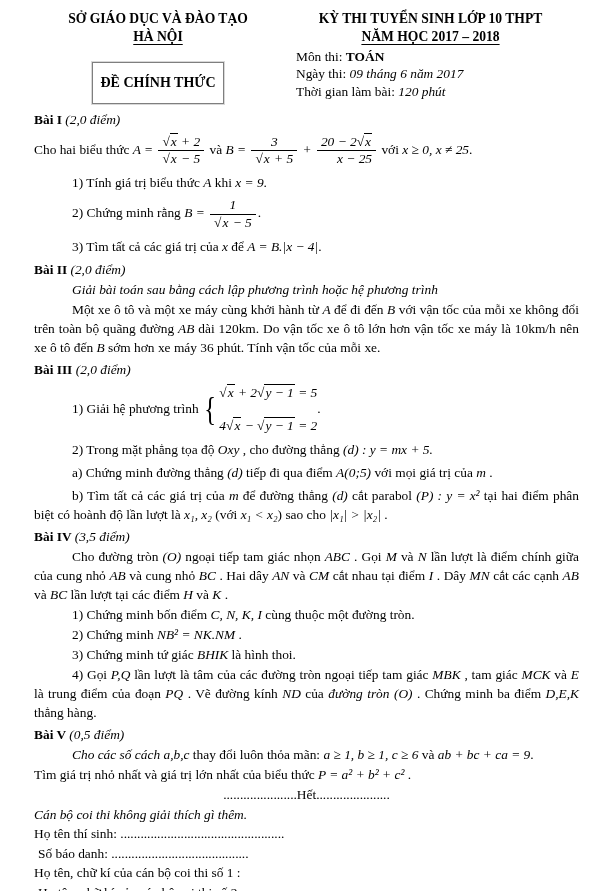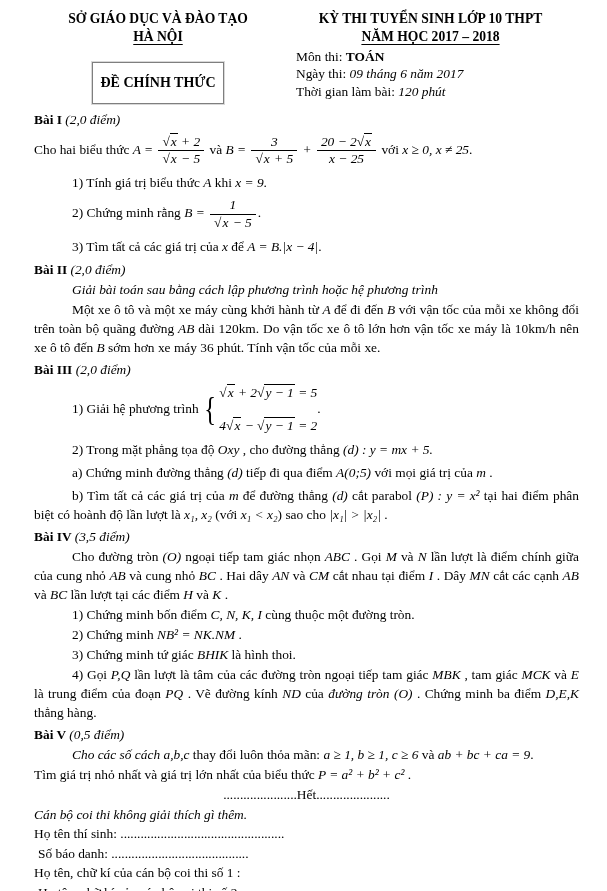--- a/index.html
+++ b/index.html
@@ -35,21 +35,21 @@
   .just{text-align:justify;}
   .t{font-style:normal;}
   .i{font-style:italic;}
   .b{font-weight:bold;}
   .m{font-style:italic;}
   
   .frac{display:inline-flex;flex-direction:column;vertical-align:middle;
         text-align:center;font-style:italic;margin:0 2px;line-height:1.25;
         text-indent:0;}
   .frac .num{border-bottom:1px solid #000;padding:0 4px 0;}
-  .frac .den{padding:0 4px;}
+  .frac .den{padding:0 4px;text-align:right;}
   .sqrt{white-space:nowrap;font-style:italic;}
   .vinc{border-top:1px solid #000;padding:0 1px;}
   .sys{display:inline-flex;align-items:center;vertical-align:middle;text-indent:0;}
   .brace{font-size:34px;line-height:0.9;display:inline-block;
          transform:scaleX(0.72);font-weight:400;margin-right:1px;}
   .syscol{display:inline-flex;flex-direction:column;gap:16px;text-align:left;}
   .sysrow{line-height:1.3;}
   
   .ftr{margin-top:2px;}
   .het{text-align:center;line-height:1.4;}

